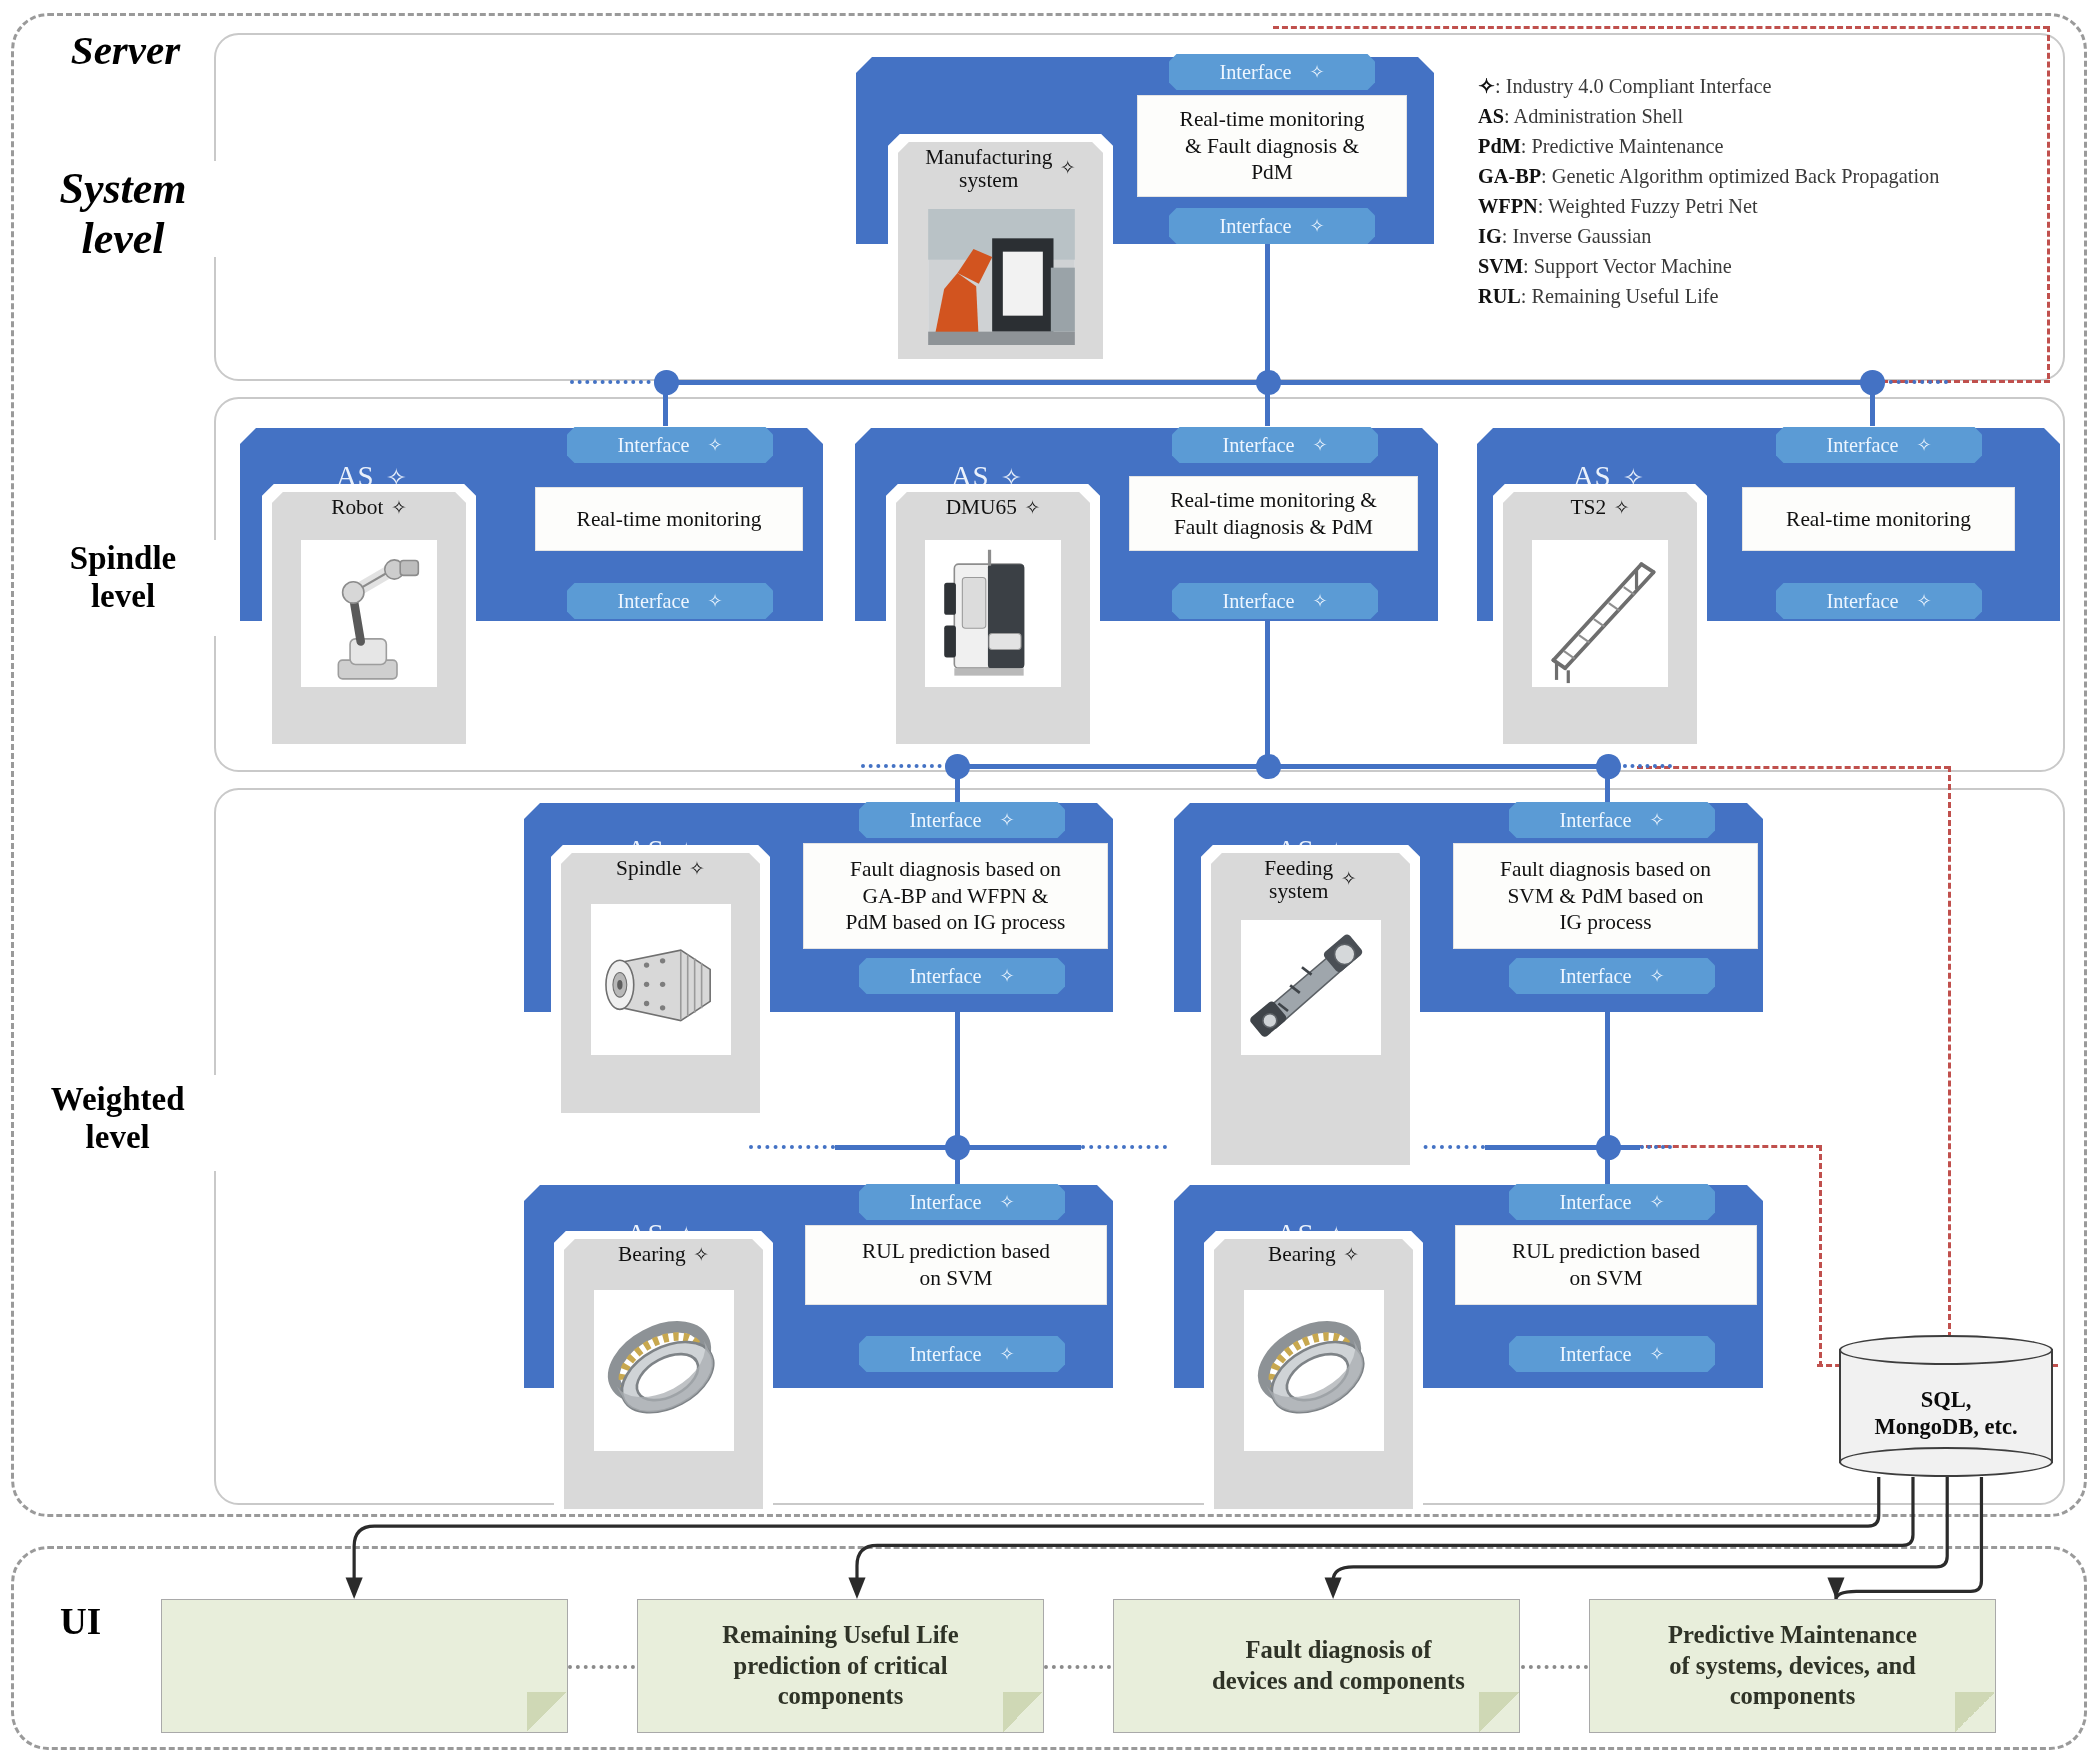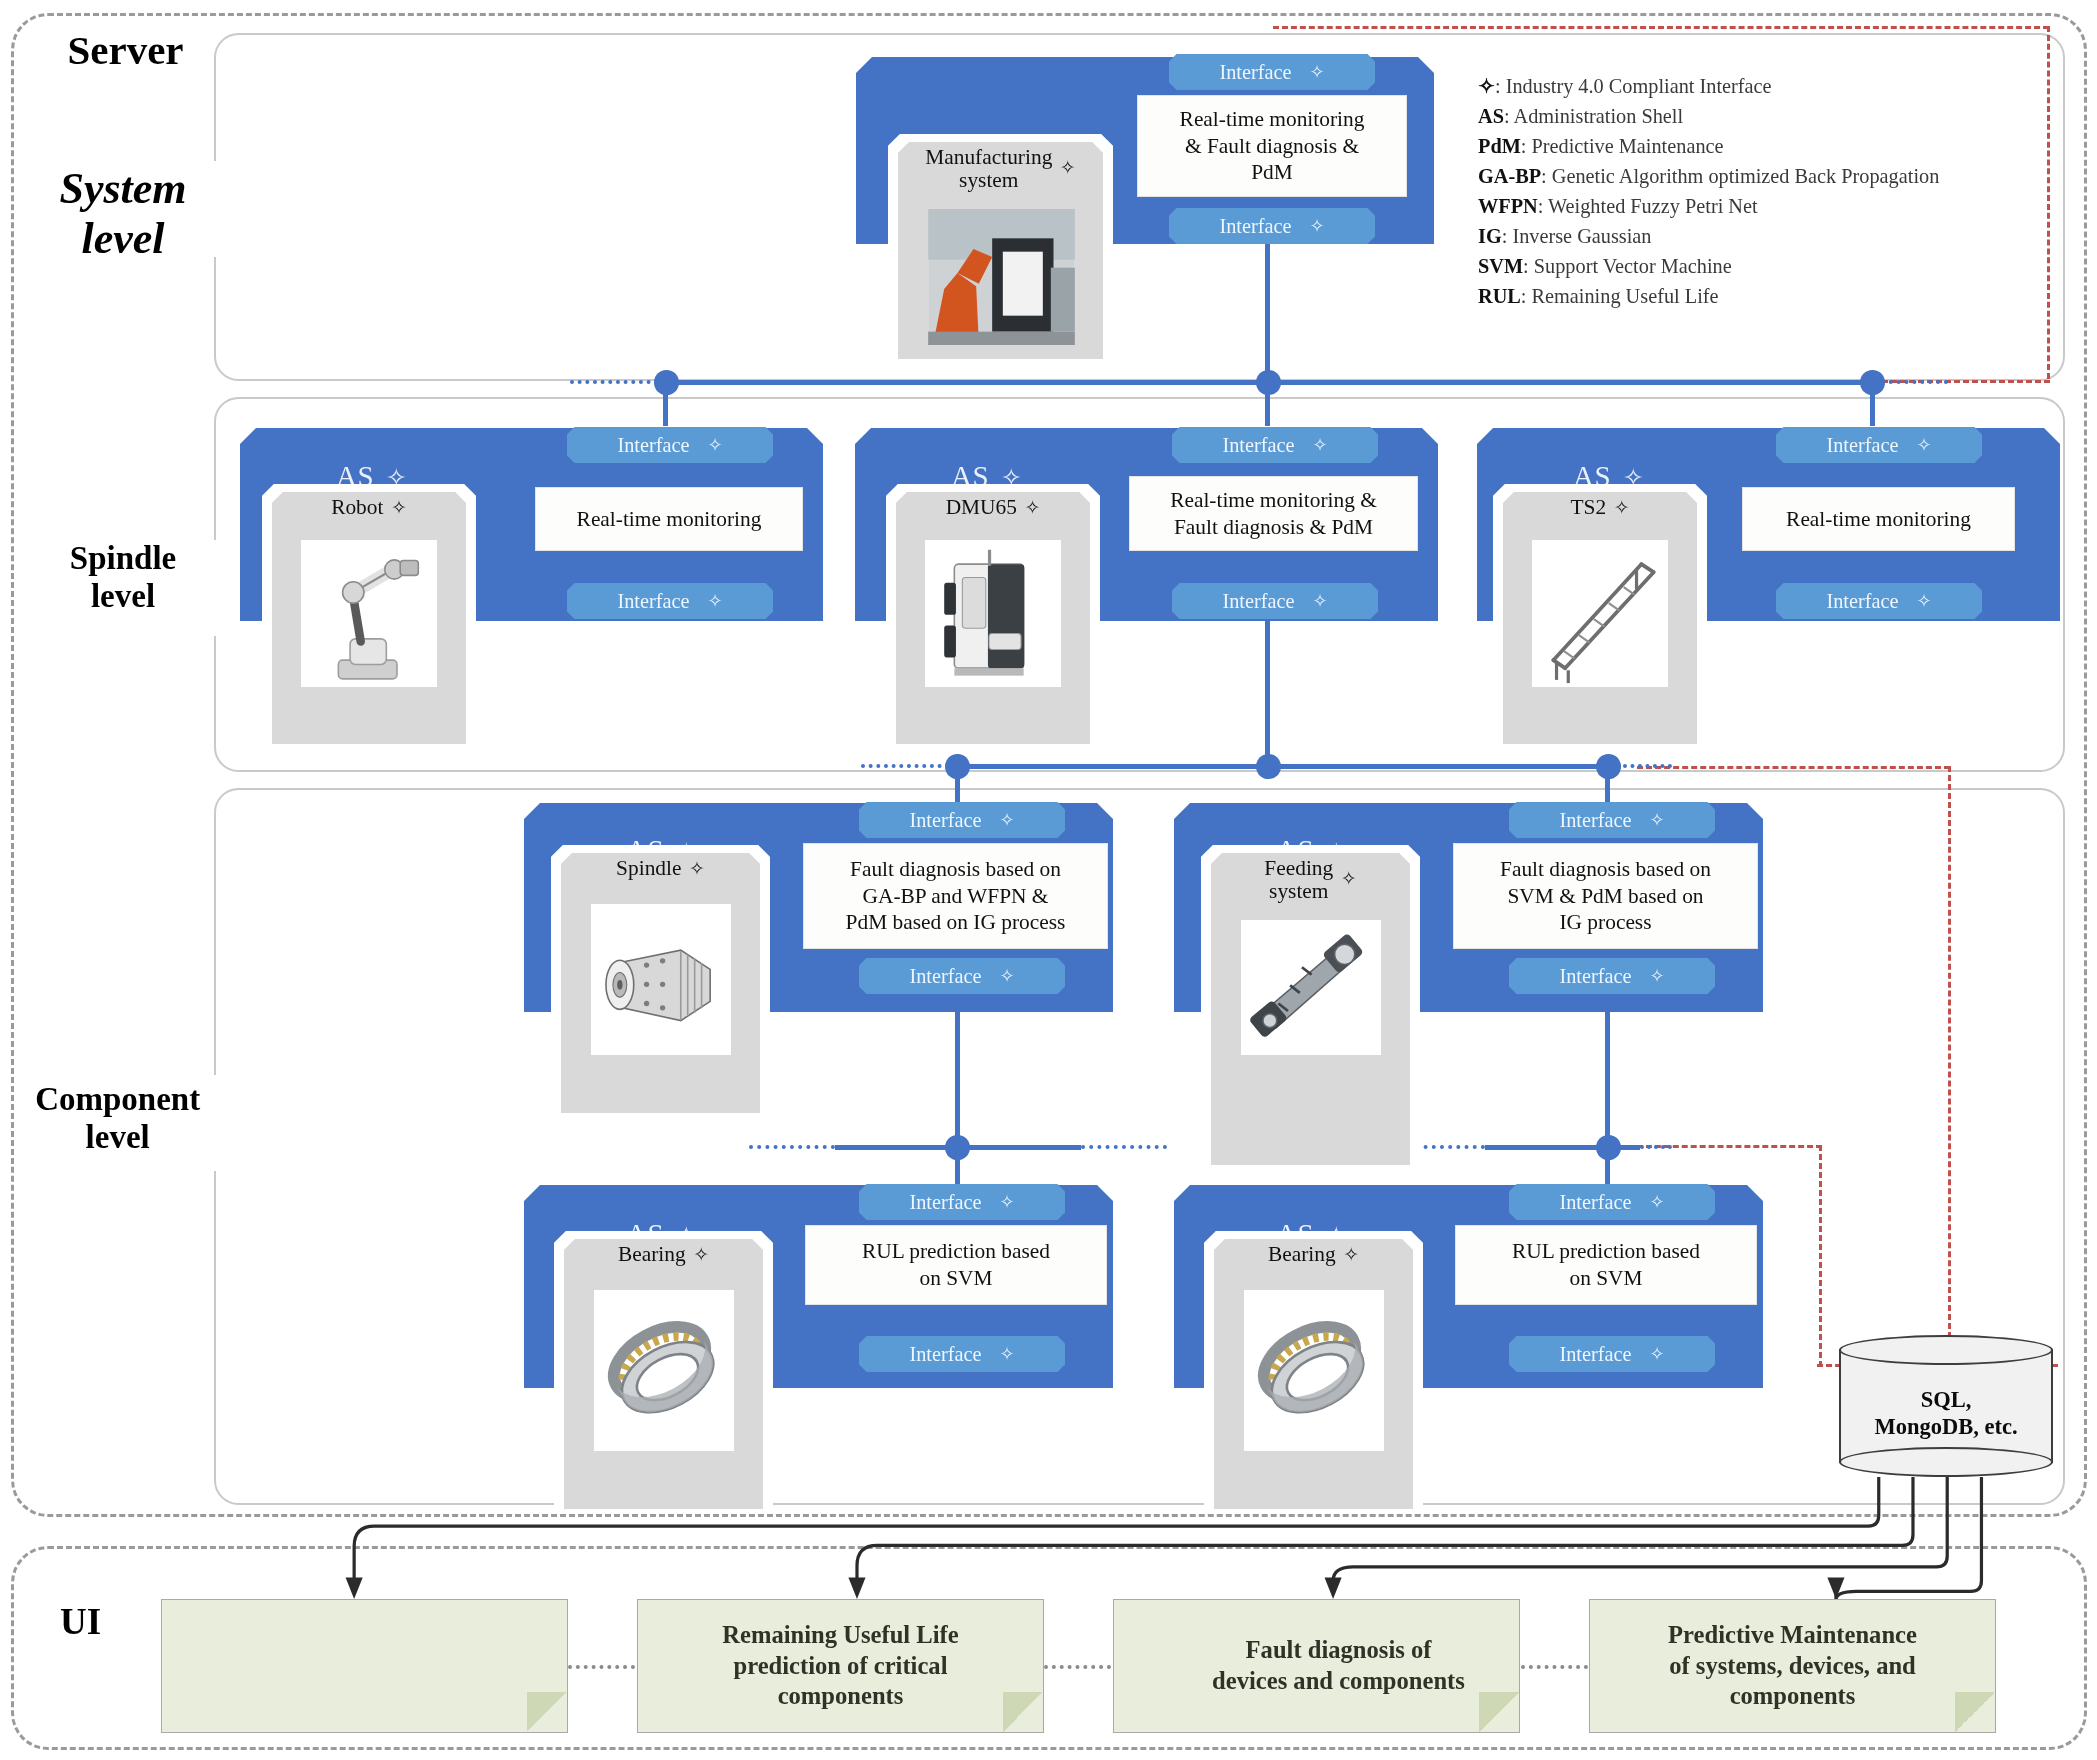--- a/index.html
+++ b/index.html
@@ -74,41 +74,41 @@
      background:linear-gradient(to left top,#e8eedb 50%,#cfd8b5 50%);}
   .ui-label{position:absolute;font-weight:bold;font-size:37px;color:#000;}
   .ui-dots{position:absolute;height:0;border-top:4.3px dotted #8a8a8a;}
 </style>
 </head>
 <body>
 
 <div class="dashed-box" style="left:10.7px;top:13px;width:2076px;height:1504px;"></div>
 <div class="dashed-box" style="left:10.7px;top:1546px;width:2076px;height:204px;"></div>
 
-<div class="level-title" style="left:37px;top:27px;width:177px;font-size:41px;">Server</div>
+<div class="level-title" style="left:37px;top:27px;width:177px;font-size:41px;font-style:italic;">Server</div>
 <div class="ui-label" style="left:60px;top:1600px;">UI</div>
 
 <div class="bracket" style="left:214px;top:33px;width:1851px;height:348px;"></div>
 <div class="bracket" style="left:214px;top:397px;width:1851px;height:375px;"></div>
 <div class="bracket" style="left:214px;top:788px;width:1851px;height:717px;"></div>
 
 <div class="abs" style="left:210px;top:161px;width:10.7px;height:96px;background:#fff;"></div>
 <div class="abs" style="left:210px;top:540px;width:10.7px;height:96px;background:#fff;"></div>
 <div class="abs" style="left:210px;top:1075px;width:10.7px;height:96px;background:#fff;"></div>
 
 <div class="level-title" style="left:32px;top:164px;width:182px;font-size:44px;font-style:italic;">
   <div>System</div>
   <div>level</div>
 </div>
 <div class="level-title" style="left:32px;top:540px;width:182px;font-size:33px;">
   <div>Spindle</div>
   <div>level</div>
 </div>
 <div class="level-title" style="left:10.7px;top:1081px;width:214px;font-size:33px;">
-  <div>Component</div>
+  <div>Weighted</div>
   <div>level</div>
 </div>
 
 <div class="legend" style="left:1478px;top:71px;width:599px;">
   <div><b>✧</b><span>: Industry 4.0 Compliant Interface</span></div>
   <div><b>AS</b><span>: Administration Shell</span></div>
   <div><b>PdM</b><span>: Predictive Maintenance</span></div>
   <div><b>GA-BP</b><span>: Genetic Algorithm optimized Back Propagation</span></div>
   <div><b>WFPN</b><span>: Weighted Fuzzy Petri Net</span></div>
   <div><b>IG</b><span>: Inverse Gaussian</span></div>

